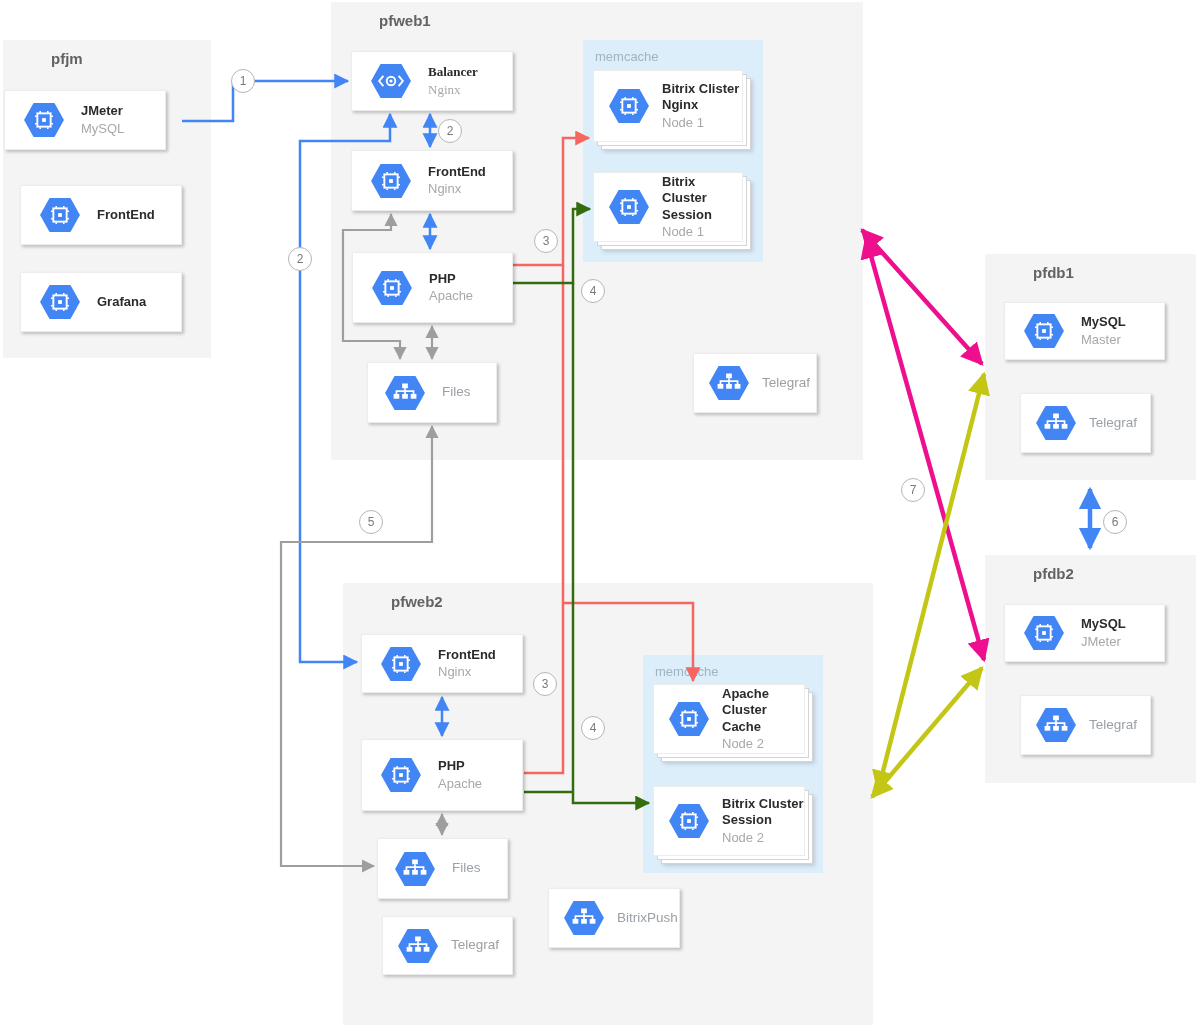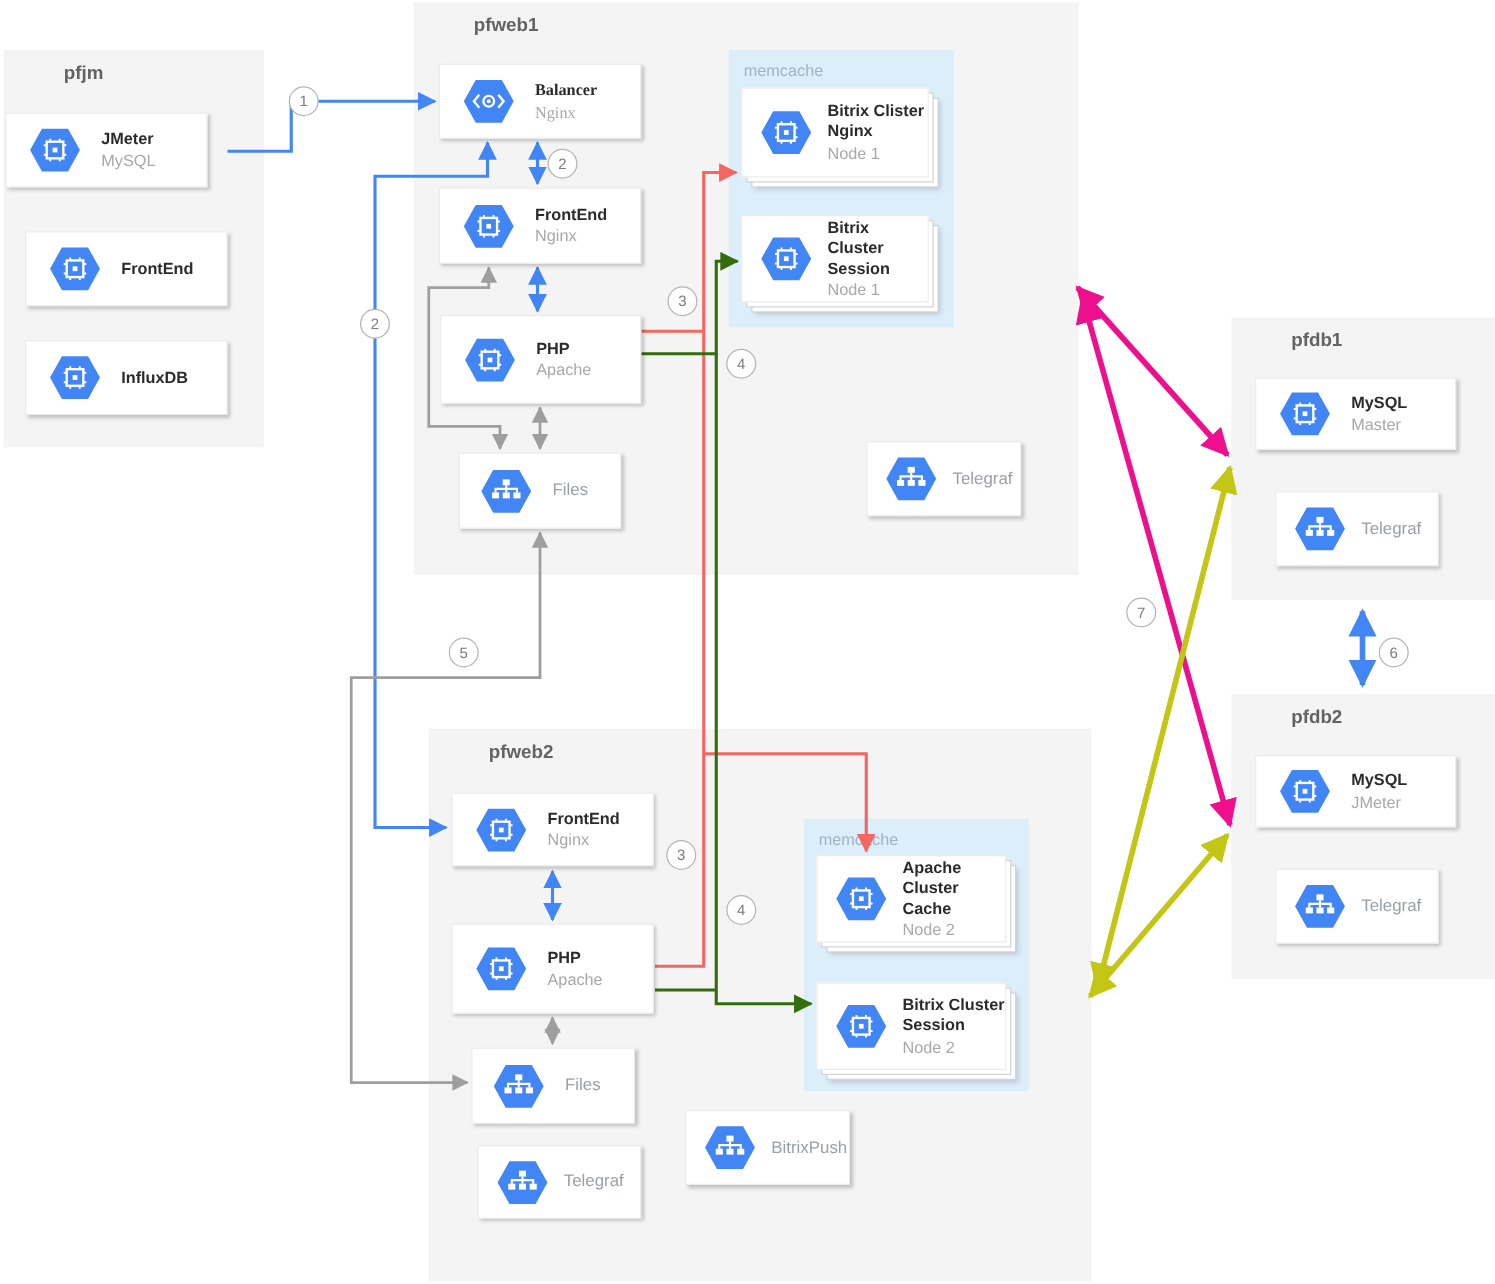--- a/index.html
+++ b/index.html
@@ -131,21 +131,21 @@
   <div class="node" style="left:20px;top:272px;width:162px;height:60px;">
     <span class="icon">
         <svg width="42" height="38" viewBox="0 0 44 40">
           <path d="M11 2 L33 2 L43 20 L33 38 L11 38 L1 20 Z" fill="#4285f4"></path>
           <rect x="15" y="13" width="14" height="14" fill="none" stroke="#fff" stroke-width="2"></rect>
           <rect x="20" y="18" width="4" height="4" fill="#fff"></rect>
           <path d="M18 10.5v2 M26 10.5v2 M18 27.5v2 M26 27.5v2 M12.5 16h2 M12.5 24h2 M29.5 16h2 M29.5 24h2" stroke="#fff" stroke-width="1.6"></path>
         </svg>
       </span>
     <span class="labels">
-        <span class="title" style="display:block">InfluxDB</span>
+        <span class="title" style="display:block">Grafana</span>
       </span>
   </div>
 
   <div class="node" style="left:351px;top:51px;width:162px;height:60px;font-family:Liberation Serif, serif;">
     <span class="icon">
         <svg width="42" height="38" viewBox="0 0 44 40">
           <path d="M11 2 L33 2 L43 20 L33 38 L11 38 L1 20 Z" fill="#4285f4"></path>
           <circle cx="22" cy="20" r="4.5" fill="none" stroke="#fff" stroke-width="2"></circle>
           <circle cx="22" cy="20" r="1.7" fill="#fff"></circle>
           <path d="M14 14.5 l-4.5 5.5 4.5 5.5 M30 14.5 l4.5 5.5 -4.5 5.5" fill="none" stroke="#fff" stroke-width="2"></path>

